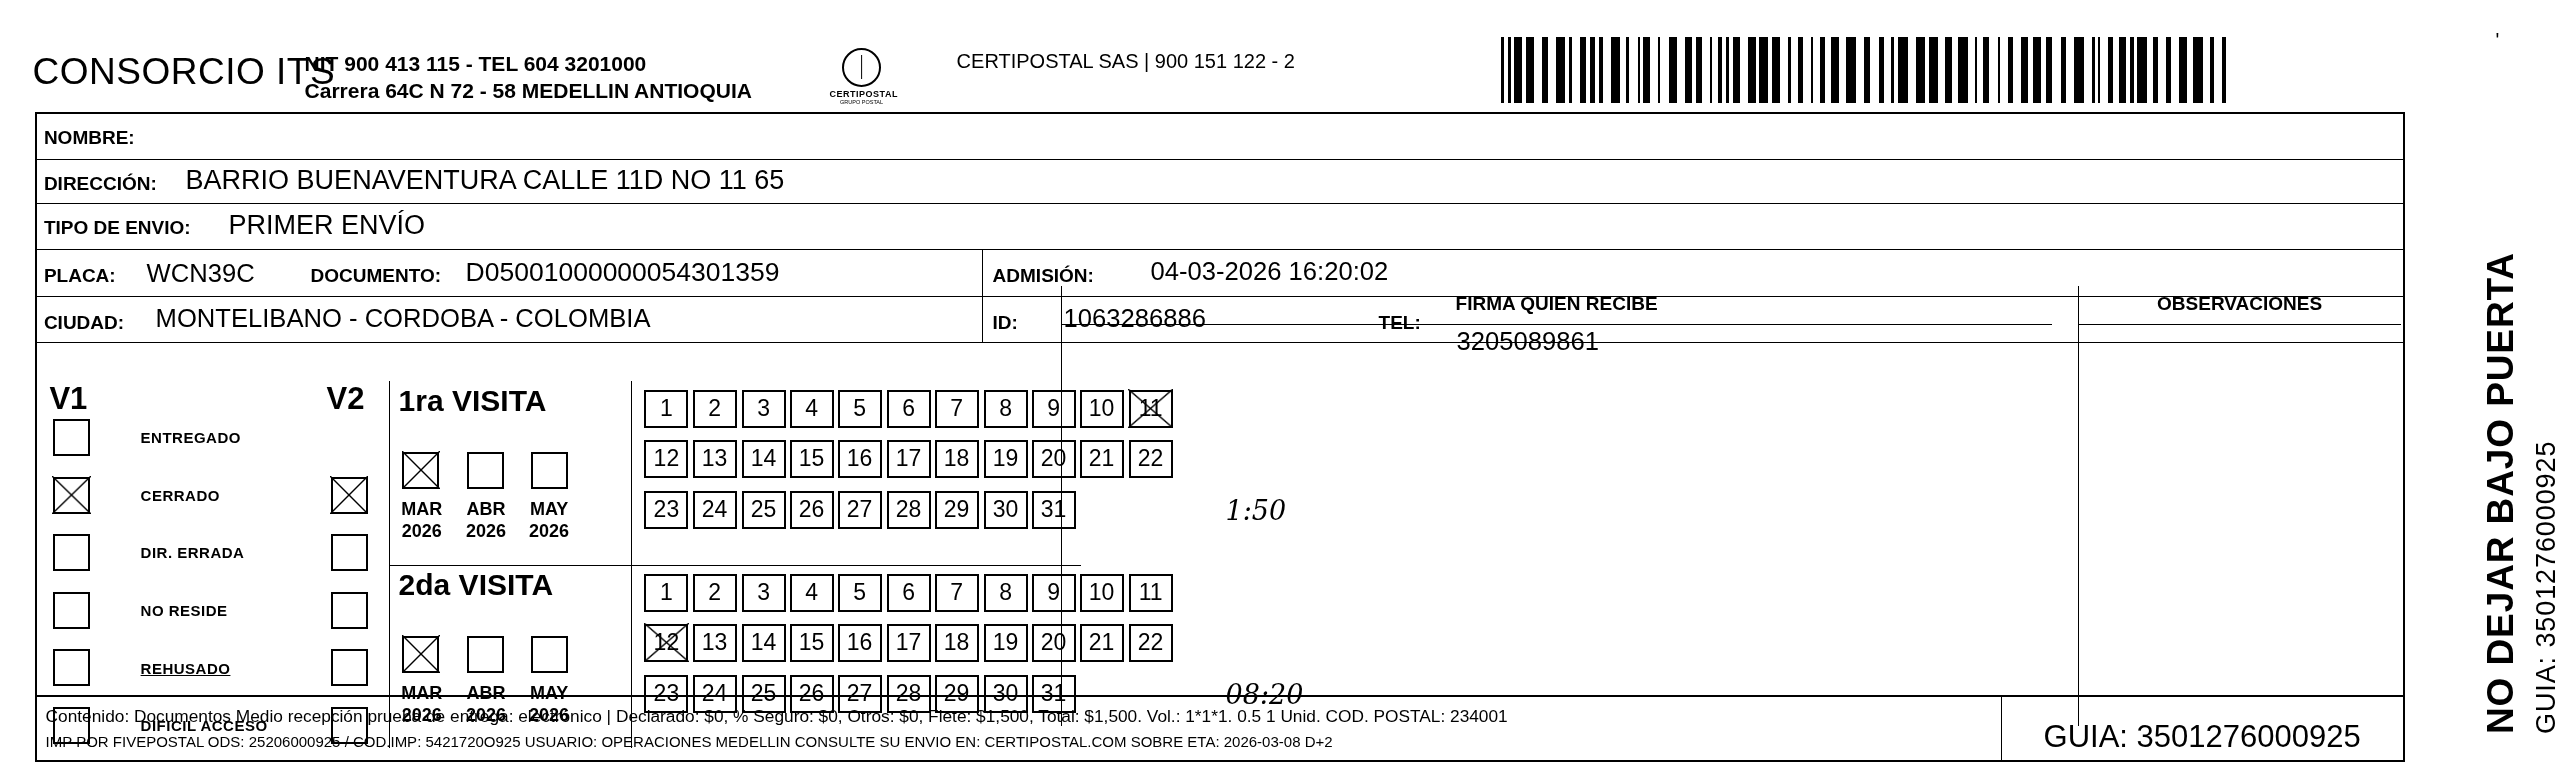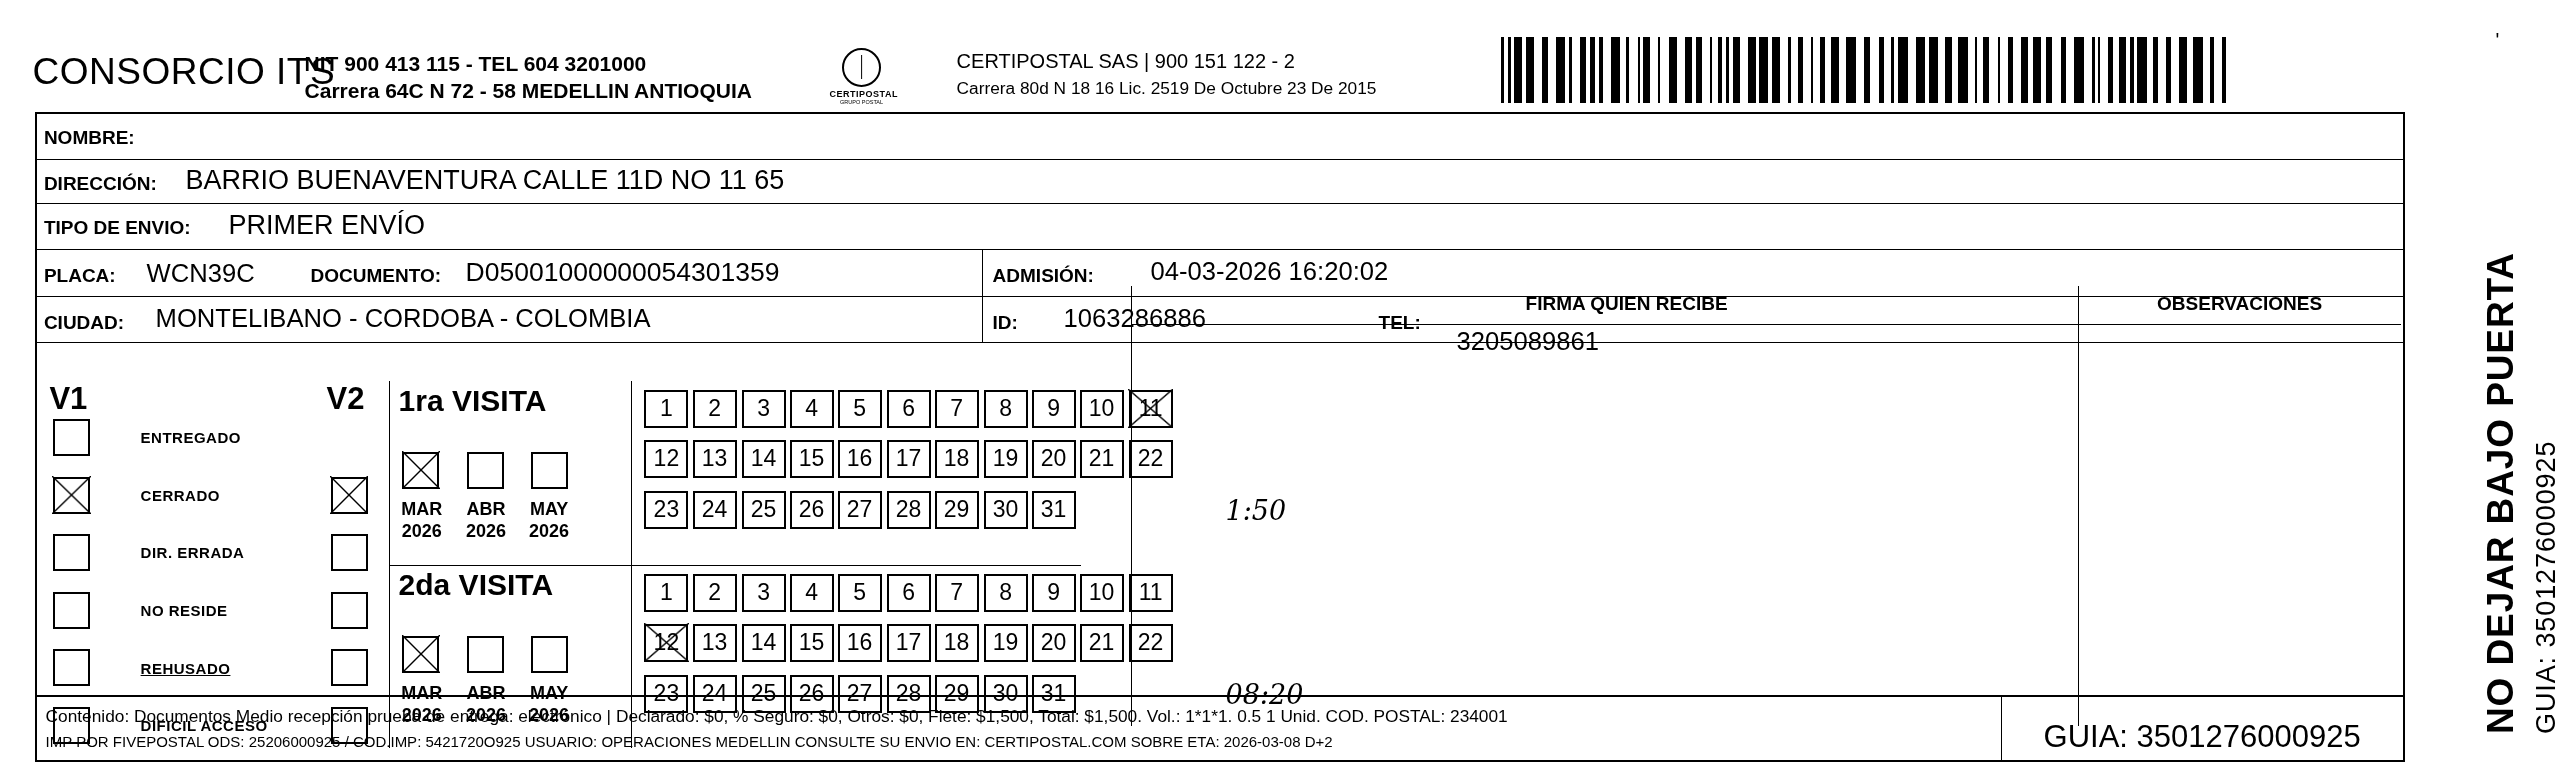--- a/index.html
+++ b/index.html
@@ -51,21 +51,21 @@
   .adm{position:absolute;left:945px;top:0;right:0;height:100%;}
   .adm .k{position:absolute;left:11px;top:15.5px;}
   .adm .v{position:absolute;left:169px;top:7.3px;font-size:25.6px;}
   .idrow{position:absolute;left:945px;top:0;right:0;height:100%;}
   .idrow .k{position:absolute;left:11px;top:15.5px;}
   .idrow .v{position:absolute;left:82px;top:7.3px;font-size:25.6px;}
   .idrow .k2{position:absolute;left:397px;top:15.5px;}
   .idrow .v2{position:absolute;left:475px;top:7.3px;font-size:25.6px;margin-top:23px;}
 
   
-  .firma{position:absolute;left:1094px;top:172px;width:991px;height:440px;border-left:1.8px solid #000;box-sizing:border-box;padding-left:19px;}
+  .firma{position:absolute;left:1024px;top:172px;width:991px;height:440px;border-left:1.8px solid #000;box-sizing:border-box;padding-left:19px;}
   .firma .hd{position:absolute;left:0;right:0;top:0;height:31px;text-align:center;font-size:19px;font-weight:bold;padding-top:7.3px;border-bottom:1.8px solid #000;}
   .obs{position:absolute;left:2041px;top:172px;width:323px;height:440px;border-left:1.8px solid #000;box-sizing:border-box;}
   .obs .hd{position:absolute;left:0;right:0;top:0;height:31px;text-align:center;font-size:19px;font-weight:bold;padding-top:7.3px;border-bottom:1.8px solid #000;}
 
   
   .status{position:absolute;left:0;top:267px;width:352px;height:367px;}
   .status .hv1{position:absolute;left:12.8px;top:0;font-size:31px;font-weight:bold;}
   .status .hv2{position:absolute;left:290px;top:0;font-size:31px;font-weight:bold;}
   .sbox{position:absolute;width:37px;height:37px;border:2.7px solid #000;box-sizing:border-box;}
   .sbox.x:after{content:"";position:absolute;left:-2.7px;top:-2.7px;right:-2.7px;bottom:-2.7px;
@@ -124,21 +124,20 @@
       <div>NIT 900 413 115 - TEL 604 3201000</div>
       <div>Carrera 64C N 72 - 58 MEDELLIN ANTIOQUIA</div>
     </div>
     <div class="certlogo">
       <div class="ring"></div>
       <div class="cname">CERTIPOSTAL</div>
       <div class="csub">GRUPO POSTAL</div>
     </div>
     <div class="certinfo">
       <div>CERTIPOSTAL SAS | 900 151 122 - 2</div>
-      <div class="l2">Carrera 80d N 18 16  Lic. 2519 De Octubre 23 De 2015</div>
     </div>
     <div class="barcode" id="barcode">
           <i style="left: 0px; width: 3.7px;"></i>
           <i style="left: 7.3px; width: 2.7px;"></i>
           <i style="left: 13.7px; width: 7.3px;"></i>
           <i style="left: 25.6px; width: 8.2px;"></i>
           <i style="left: 41px; width: 6.4px;"></i>
           <i style="left: 55px; width: 9px;"></i>
           <i style="left: 68px; width: 3.7px;"></i>
           <i style="left: 79px; width: 6.4px;"></i>

